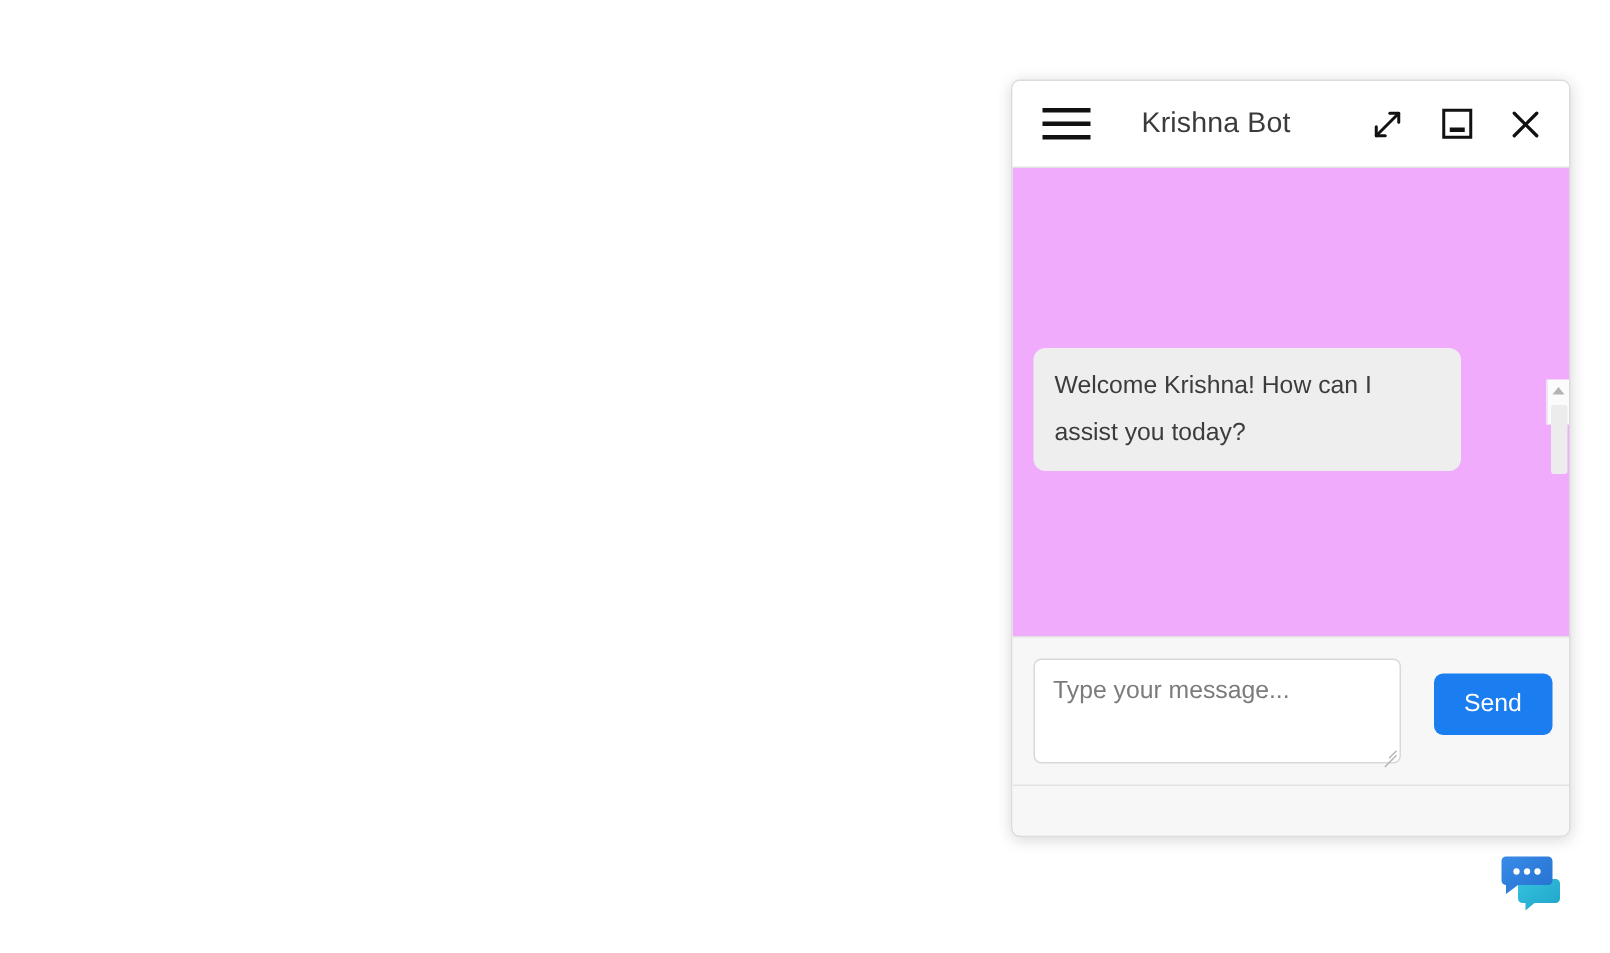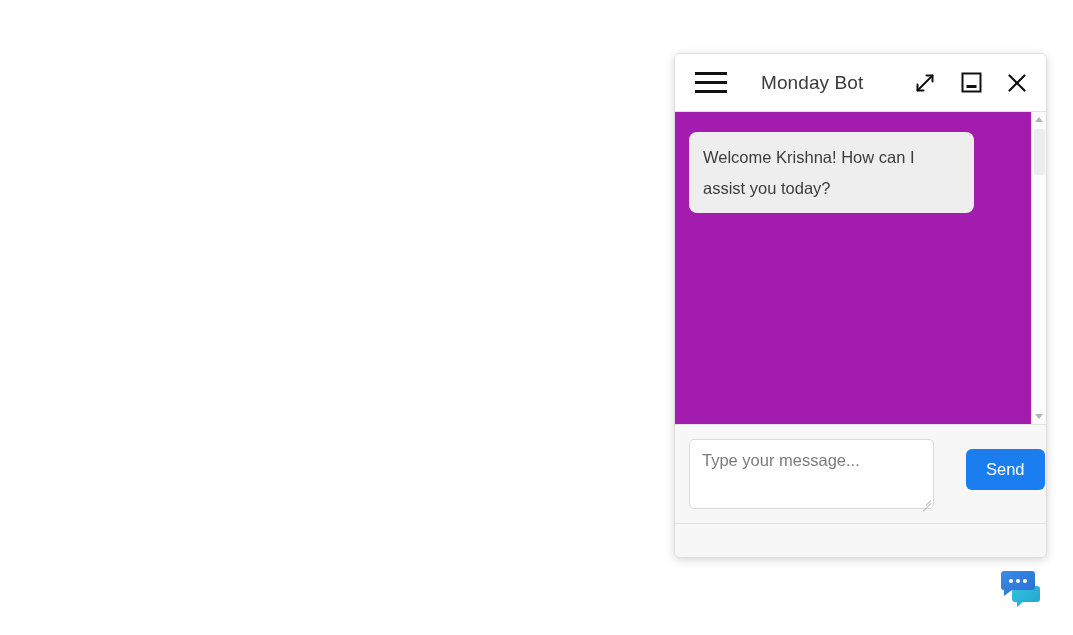--- a/index.html
+++ b/index.html
@@ -80,23 +80,24 @@
     justify-content: center;
     cursor: pointer;
     color: #111111;
   }
   .hdr-btn svg { display: block; }
 
   
   .chat-body {
     flex: 1 1 auto;
     position: relative;
-    background: #a21caf;
+    background: #f0abfc;
     overflow: hidden;
     display: flex;
+    align-items: center;
   }
   .messages {
     flex: 1 1 auto;
     padding: 20px 14px 10px 14px;
     display: flex;
     flex-direction: column;
     gap: 10px;
     overflow: hidden;
   }
   .msg-row { display: flex; width: 100%; }
@@ -169,21 +170,21 @@
   }
 
   
   .chat-input-area {
     flex: 0 0 96px;
     background: #f7f7f7;
     border-top: 1px solid #e2e2e2;
     display: flex;
     align-items: flex-start;
     padding: 14px;
-    gap: 32px;
+    gap: 22px;
   }
   .msg-input {
     position: relative;
     width: 245px;
     height: 70px;
     background: #ffffff;
     border: 1px solid #d9d9d9;
     border-radius: 5px;
     font-family: "Liberation Sans", sans-serif;
     font-size: 16.5px;
@@ -250,21 +251,21 @@
 <div id="page">
 
   <div class="chat-window">
 
     <div class="chat-header">
       <div class="hamburger">
         <span></span>
         <span></span>
         <span></span>
       </div>
-      <div class="chat-title">Monday Bot</div>
+      <div class="chat-title">Krishna Bot</div>
       <div class="header-actions">
         <div class="hdr-btn">
           <svg width="24" height="24" viewBox="0 0 24 24" fill="none" stroke="#111111" stroke-width="2" stroke-linecap="round" stroke-linejoin="round">
             <line x1="4.5" y1="19.5" x2="19.5" y2="4.5"></line>
             <polyline points="13.5,4.5 19.5,4.5 19.5,10.5"></polyline>
             <polyline points="10.5,19.5 4.5,19.5 4.5,13.5"></polyline>
           </svg>
         </div>
         <div class="hdr-btn">
           <svg width="23" height="23" viewBox="0 0 23 23" fill="none">

